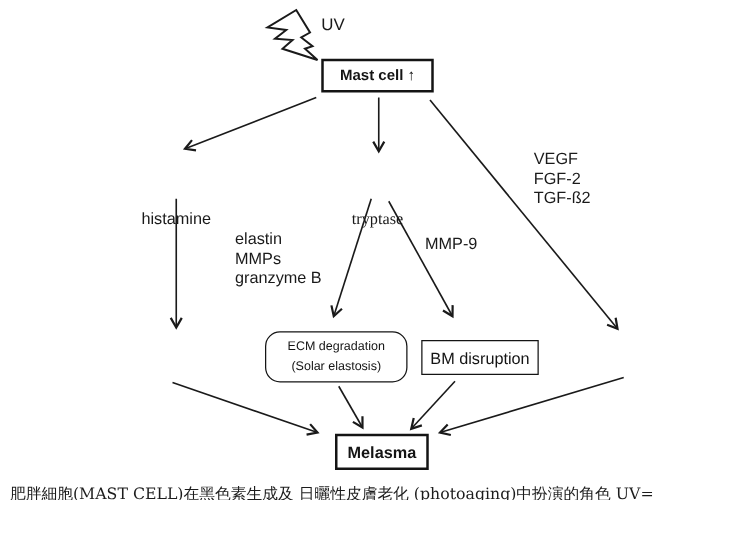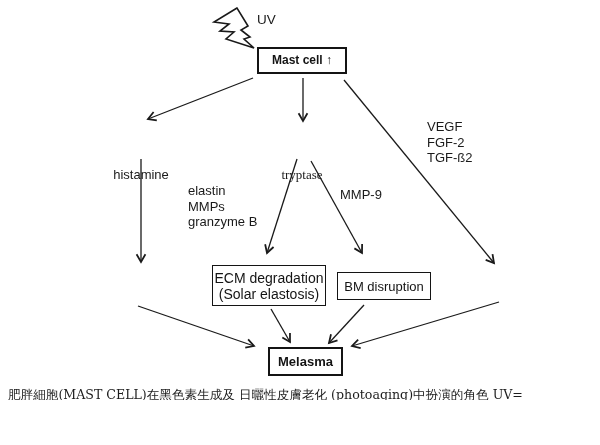--- a/index.html
+++ b/index.html
@@ -108,21 +108,21 @@
 
   <div class="lbl" style="left:340px; top:187px;">MMP-9</div>
 
   <div class="lbl multiline" style="left:427px; top:119px;">VEGF
 FGF-2
 TGF-ß2</div>
 
   <div class="node strong" style="left:257px; top:47px; width:90px; height:27px;">Mast cell ↑</div>
 
 
-  <div class="node" style="left:212px; top:265px; width:114px; height:41px; font-size:14px; line-height:16px;">ECM degradation
+  <div class="node" style="left:212px; top:265px; width:114px; height:41px; font-size:10px; line-height:16px;border-radius:12px;">ECM degradation
 (Solar elastosis)</div>
 
   <div class="node" style="left:337px; top:272px; width:94px; height:28px;text-align:right;">BM disruption</div>
 
 
   <div class="node strong melasma" style="left:268px; top:347px; width:75px; height:29px;">Melasma</div>
 
   <div class="caption">肥胖細胞(MAST CELL)在黑色素生成及 日曬性皮膚老化 (photoaging)中扮演的角色  UV= ultraviolet; MMPs = matrix metalloproteases; VEGF = vascular endothelial growth factor; FGF-2 = fibroblast growth factor-2; TGF-β = transforming growth factor-β; ECM = extracellular matrix; BM = basement membrane.</div>
 
 </div>

